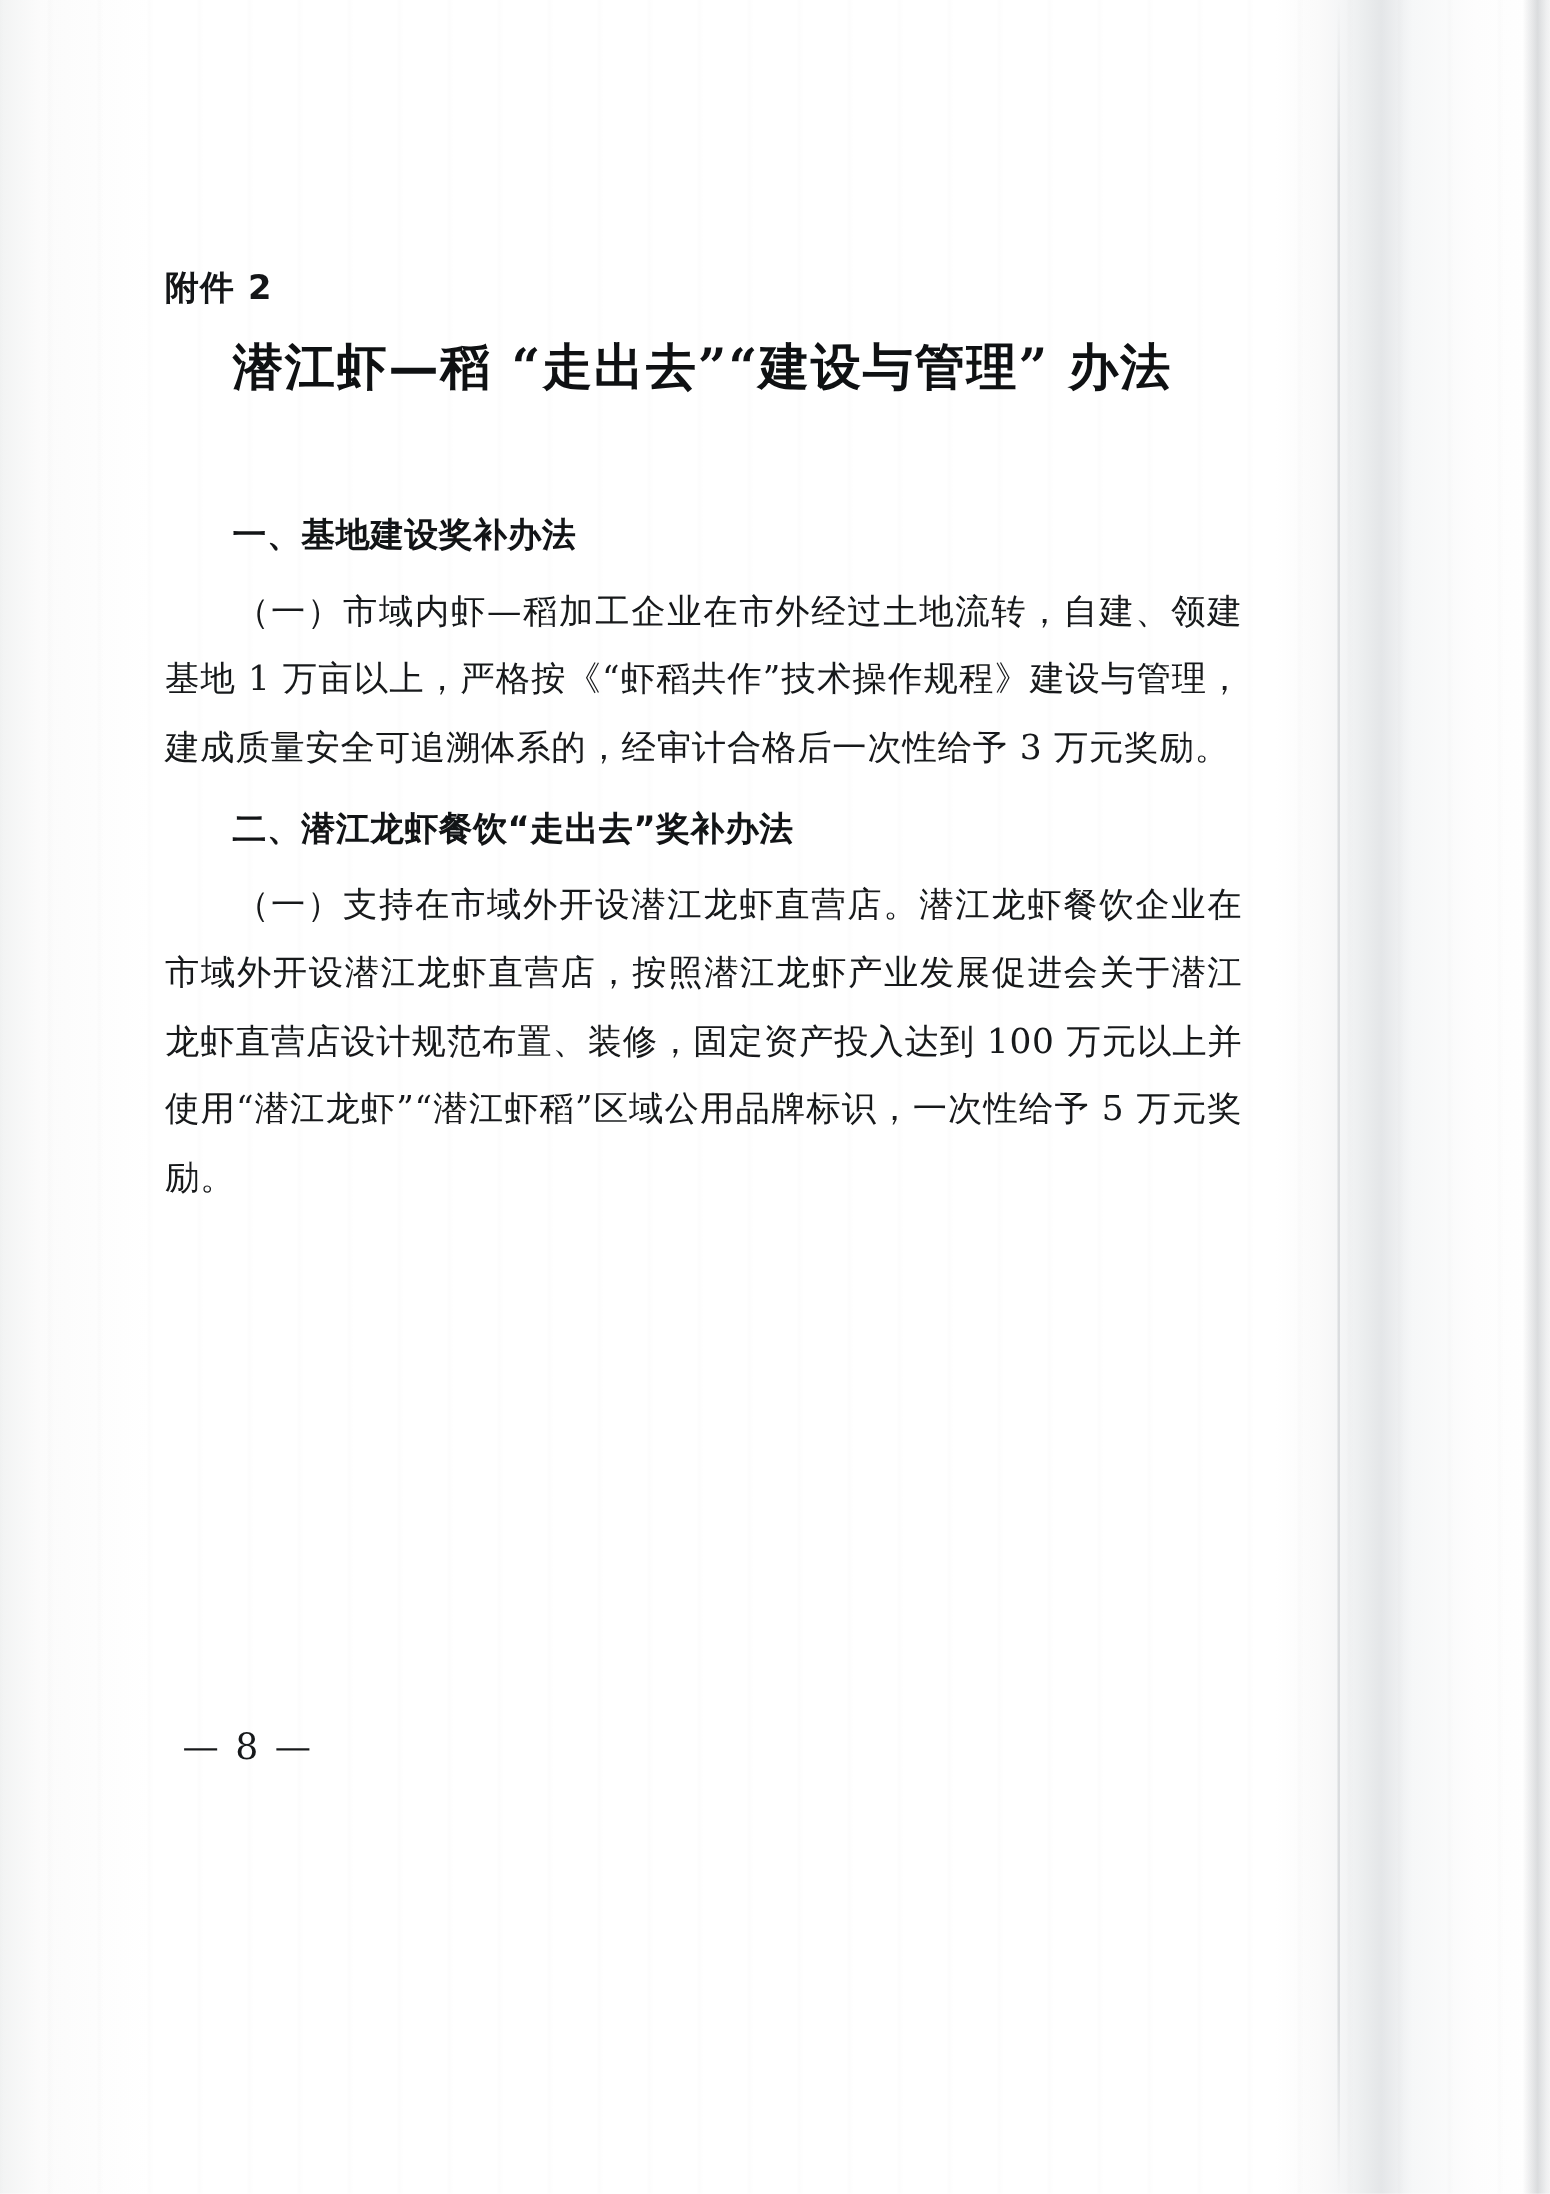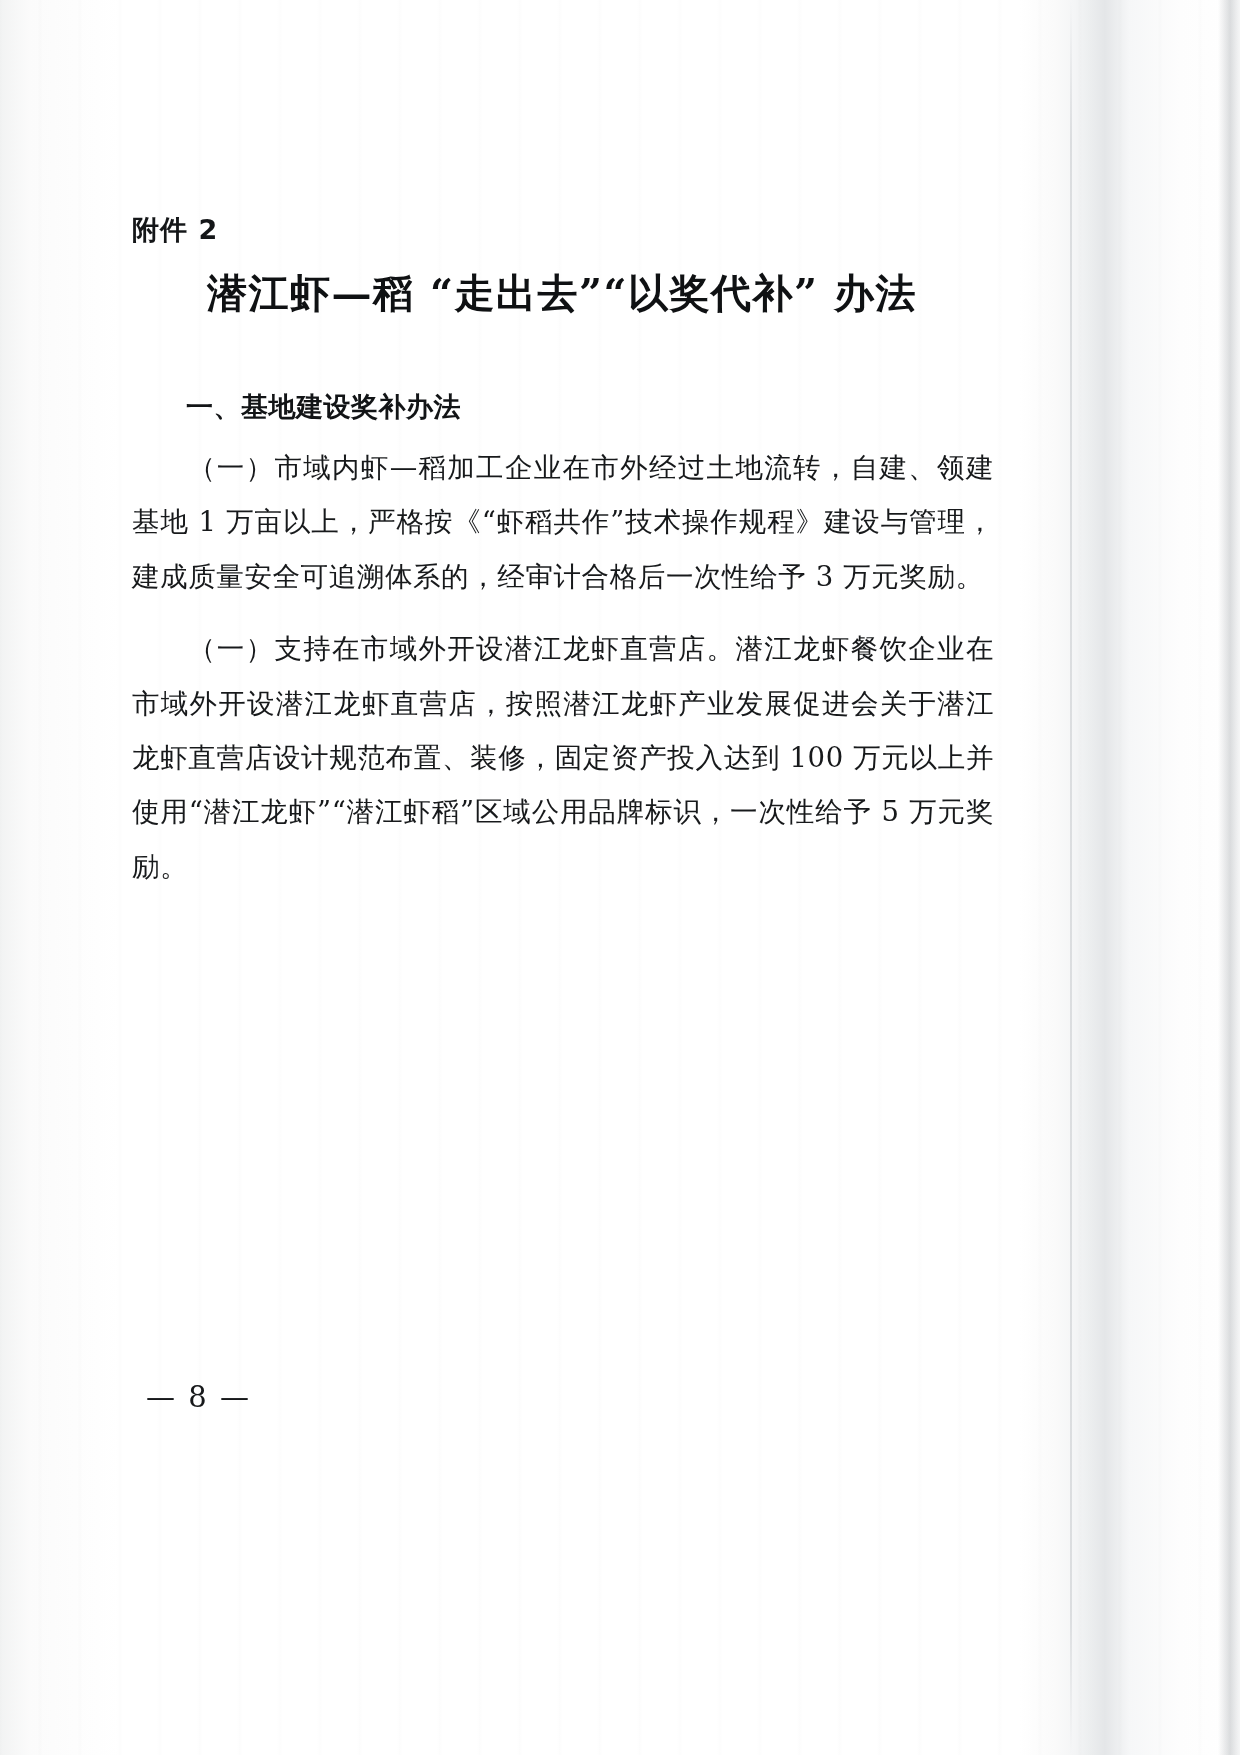--- a/index.html
+++ b/index.html
@@ -93,21 +93,21 @@
     font-size: 40px;
     font-weight: 700;
     letter-spacing: 1.5px;
     color: #0f1113;
     white-space: nowrap;
   }
 
   .body-block {
     position: absolute;
     left: 0;
-    top: 386px;
+    top: 408px;
     width: 862px;
   }
 
   .section-heading {
     font-family: "DejaVu Sans", "Liberation Sans", sans-serif;
     font-size: 27px;
     font-weight: 700;
     letter-spacing: 0.5px;
     color: #121416;
     margin: 0 0 12px 0;
@@ -146,31 +146,32 @@
 <body>
 
 <div class="scan">
   <div class="edge-line"></div>
   <div class="edge-shadow"></div>
 
   <div class="content">
 
     <div class="attachment-label">附件 2</div>
 
-    <div class="doc-title">潜江虾—稻 “走出去”“以奖代补” 办法</div>
+    <div class="doc-title">潜江虾—稻 “走出去”“建设与管理” 办法</div>
 
     <div class="body-block">
 
       <div class="section-heading">一、基地建设奖补办法</div>
 
       <p class="para">（一）市域内虾—稻加工企业在市外经过土地流转，自建、领建基地 1 万亩以上，严格按《“虾稻共作”技术操作规程》建设与管理，建成质量安全可追溯体系的，经审计合格后一次性给予 3 万元奖励。</p>
 
 
       <div class="gap-sm"></div>
 
+      <div class="section-heading">二、潜江龙虾餐饮“走出去”奖补办法</div>
 
       <p class="para">（一）支持在市域外开设潜江龙虾直营店。潜江龙虾餐饮企业在市域外开设潜江龙虾直营店，按照潜江龙虾产业发展促进会关于潜江龙虾直营店设计规范布置、装修，固定资产投入达到 100 万元以上并使用“潜江龙虾”“潜江虾稻”区域公用品牌标识，一次性给予 5 万元奖励。</p>
 
 
     </div>
 
     <div class="page-number">— 8 —</div>
 
   </div>
 </div>

